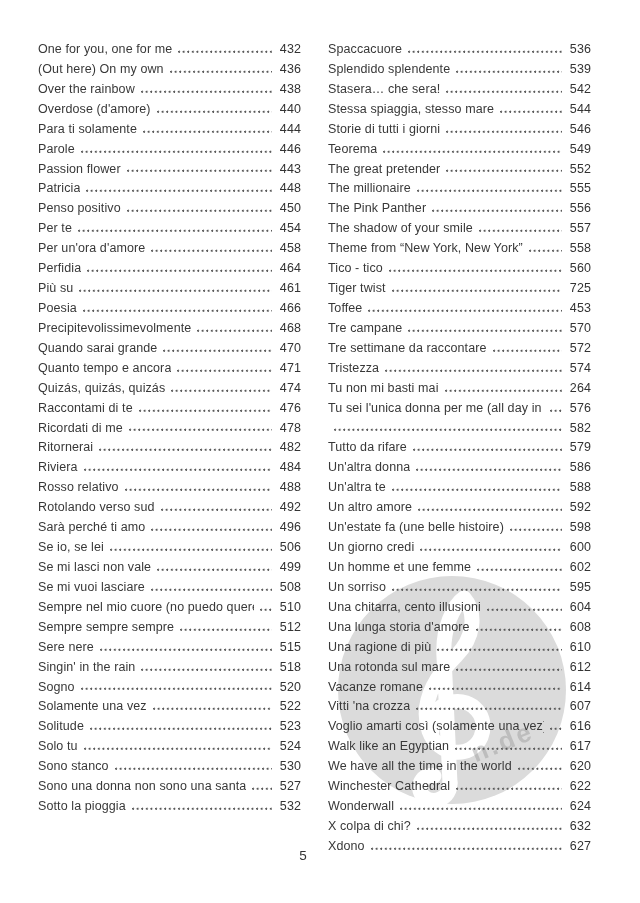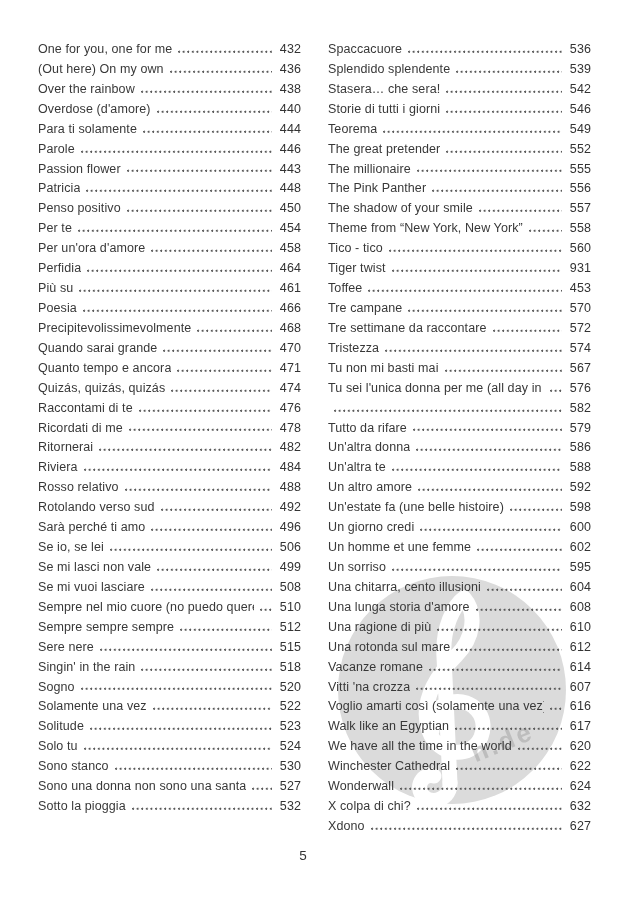--- a/index.html
+++ b/index.html
@@ -316,20 +316,25 @@
           <span class="toc-leader"></span>
           <span class="toc-page">539</span>
         </div>
 
         <div class="toc-row">
           <span class="toc-title">Stasera… che sera!</span>
           <span class="toc-leader"></span>
           <span class="toc-page">542</span>
         </div>
 
+        <div class="toc-row">
+          <span class="toc-title">Stessa spiaggia, stesso mare</span>
+          <span class="toc-leader"></span>
+          <span class="toc-page">544</span>
+        </div>
 
         <div class="toc-row">
           <span class="toc-title">Storie di tutti i giorni</span>
           <span class="toc-leader"></span>
           <span class="toc-page">546</span>
         </div>
 
         <div class="toc-row">
           <span class="toc-title">Teorema</span>
           <span class="toc-leader"></span>
@@ -368,21 +373,21 @@
 
         <div class="toc-row">
           <span class="toc-title">Tico - tico</span>
           <span class="toc-leader"></span>
           <span class="toc-page">560</span>
         </div>
 
         <div class="toc-row">
           <span class="toc-title">Tiger twist</span>
           <span class="toc-leader"></span>
-          <span class="toc-page">931</span>
+          <span class="toc-page">725</span>
         </div>
 
         <div class="toc-row">
           <span class="toc-title">Toffee</span>
           <span class="toc-leader"></span>
           <span class="toc-page">453</span>
         </div>
 
         <div class="toc-row">
           <span class="toc-title">Tre campane</span>
@@ -398,21 +403,21 @@
 
         <div class="toc-row">
           <span class="toc-title">Tristezza</span>
           <span class="toc-leader"></span>
           <span class="toc-page">574</span>
         </div>
 
         <div class="toc-row">
           <span class="toc-title">Tu non mi basti mai</span>
           <span class="toc-leader"></span>
-          <span class="toc-page">567</span>
+          <span class="toc-page">264</span>
         </div>
 
         <div class="toc-row">
           <span class="toc-title">Tu sei l'unica donna per me (all day in love)</span>
           <span class="toc-leader"></span>
           <span class="toc-page">576</span>
         </div>
 
         <div class="toc-row">
           <span class="toc-leader"></span>

